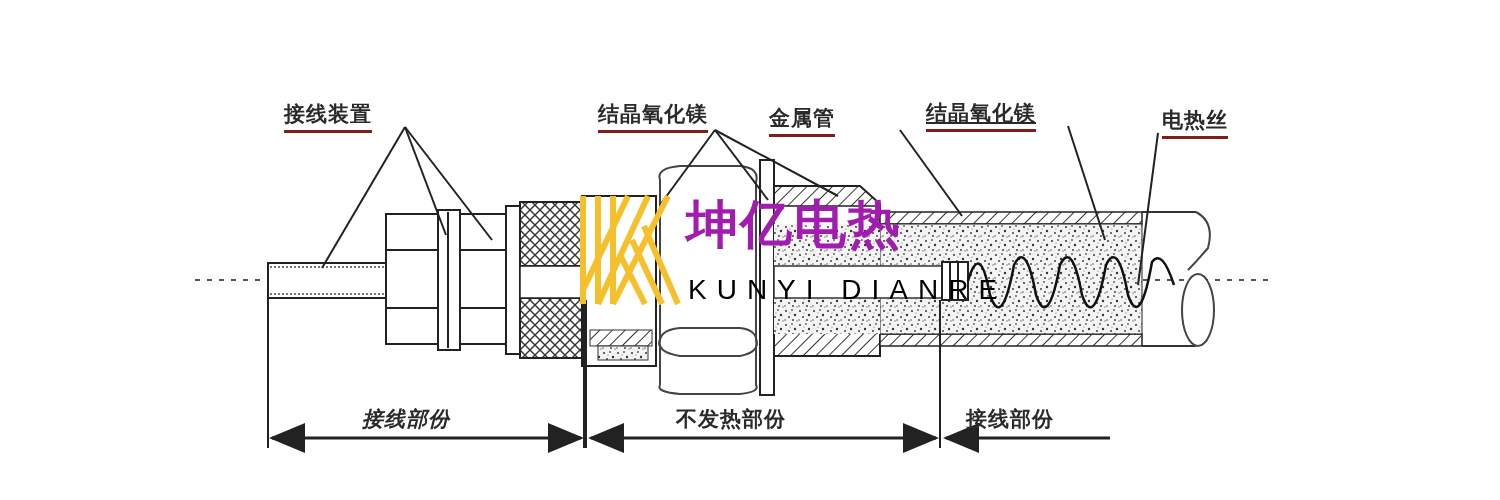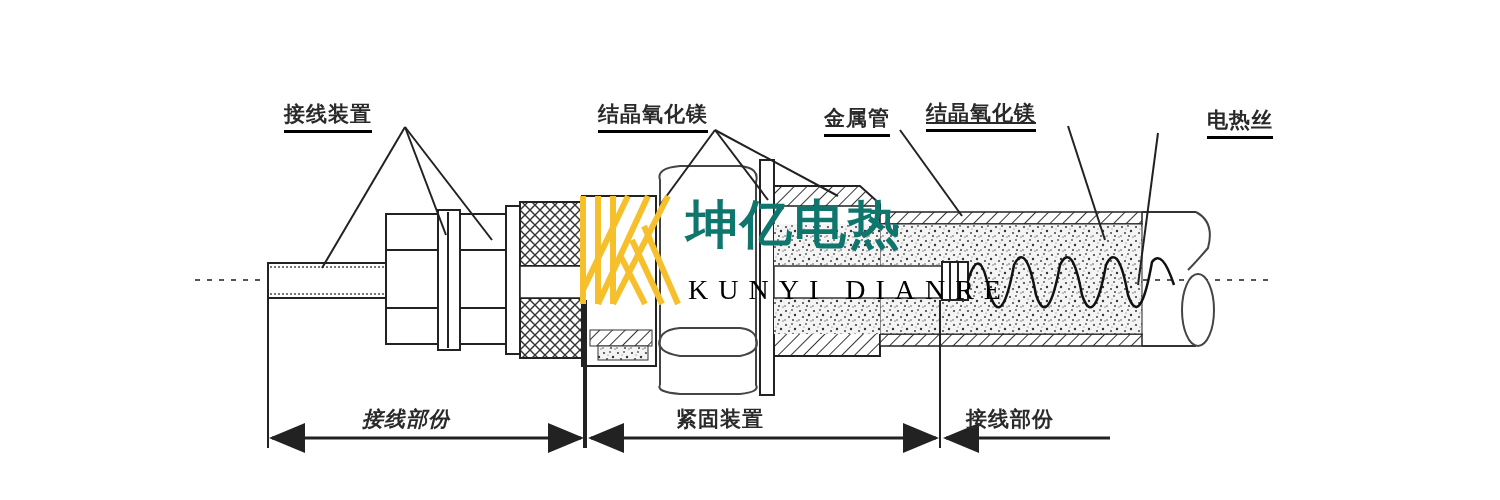--- a/index.html
+++ b/index.html
@@ -1,21 +1,21 @@
 <!DOCTYPE html>
 <html><head>
   <meta charset="utf-8">
   <style>
     html, body { margin: 0; padding: 0; background: #ffffff; }
     body { width: 1500px; height: 500px; position: relative; overflow: hidden; font-family: "DejaVu Sans", sans-serif; }
     #canvas { position: absolute; left: 0; top: 0; width: 1500px; height: 500px; }
     .lbl { position: absolute; font-family: "DejaVu Sans", sans-serif; font-weight: bold; font-size: 21px; color: #2a2a2a; white-space: nowrap; letter-spacing: 1px; }
-    .lbl-under { border-bottom: 3px solid #000000; padding-bottom: 2px; }
-    .logo-cn { position: absolute; left: 686px; top: 198px; font-family: "DejaVu Sans", sans-serif; font-weight: bold; font-size: 52px; color: #0f766e; letter-spacing: 2px; white-space: nowrap; line-height: 1; }
-    .logo-en { position: absolute; left: 688px; top: 276px; font-family: Liberation Serif, serif; font-size: 28px; color: #000; letter-spacing: 10px; white-space: nowrap; line-height: 1; }
+    .lbl-under { border-bottom: 3px solid #7f1d1d; padding-bottom: 2px; }
+    .logo-cn { position: absolute; left: 686px; top: 198px; font-family: "DejaVu Sans", sans-serif; font-weight: bold; font-size: 52px; color: #a21caf; letter-spacing: 2px; white-space: nowrap; line-height: 1; }
+    .logo-en { position: absolute; left: 688px; top: 276px; font-family: Liberation Sans, sans-serif; font-size: 28px; color: #000; letter-spacing: 10px; white-space: nowrap; line-height: 1; }
   </style>
 </head>
 <body>
 
 <svg id="canvas" width="1500" height="500" viewBox="0 0 1500 500" xmlns="http://www.w3.org/2000/svg">
   <defs>
     <pattern id="cross" width="10" height="10" patternUnits="userSpaceOnUse">
       <rect width="10" height="10" fill="#fff"></rect>
       <path d="M0 0 L10 10 M10 0 L0 10" stroke="#333" stroke-width="1.4"></path>
     </pattern>
@@ -134,22 +134,22 @@
     <line x1="648" y1="196" x2="598" y2="304"></line>
     <line x1="668" y1="196" x2="613" y2="304"></line>
     <line x1="620" y1="255" x2="645" y2="304"></line>
     <line x1="632" y1="240" x2="662" y2="304"></line>
     <line x1="644" y1="226" x2="678" y2="304"></line>
   </g>
 </svg>
 
 <div class="lbl lbl-under" style="left:284px; top:100px;">接线装置</div>
 <div class="lbl lbl-under" style="left:598px; top:100px;">结晶氧化镁</div>
-<div class="lbl lbl-under" style="left:824px; top:104px;">金属管</div>
+<div class="lbl lbl-under" style="left:769px; top:104px;">金属管</div>
 <div class="lbl lbl-under" style="left:926px; top:99px;text-decoration:underline;">结晶氧化镁</div>
-<div class="lbl lbl-under" style="left:1162px; top:106px;margin-left:45px;">电热丝</div>
+<div class="lbl lbl-under" style="left:1162px; top:106px;">电热丝</div>
 
 <div class="lbl" style="left:362px; top:405px;font-style:italic;">接线部份</div>
-<div class="lbl" style="left:676px; top:405px;">紧固装置</div>
+<div class="lbl" style="left:676px; top:405px;">不发热部份</div>
 <div class="lbl" style="left:966px; top:405px;">接线部份</div>
 
 <div class="logo-cn">坤亿电热</div>
 <div class="logo-en">KUNYI DIANRE</div>
 
 </body></html>

